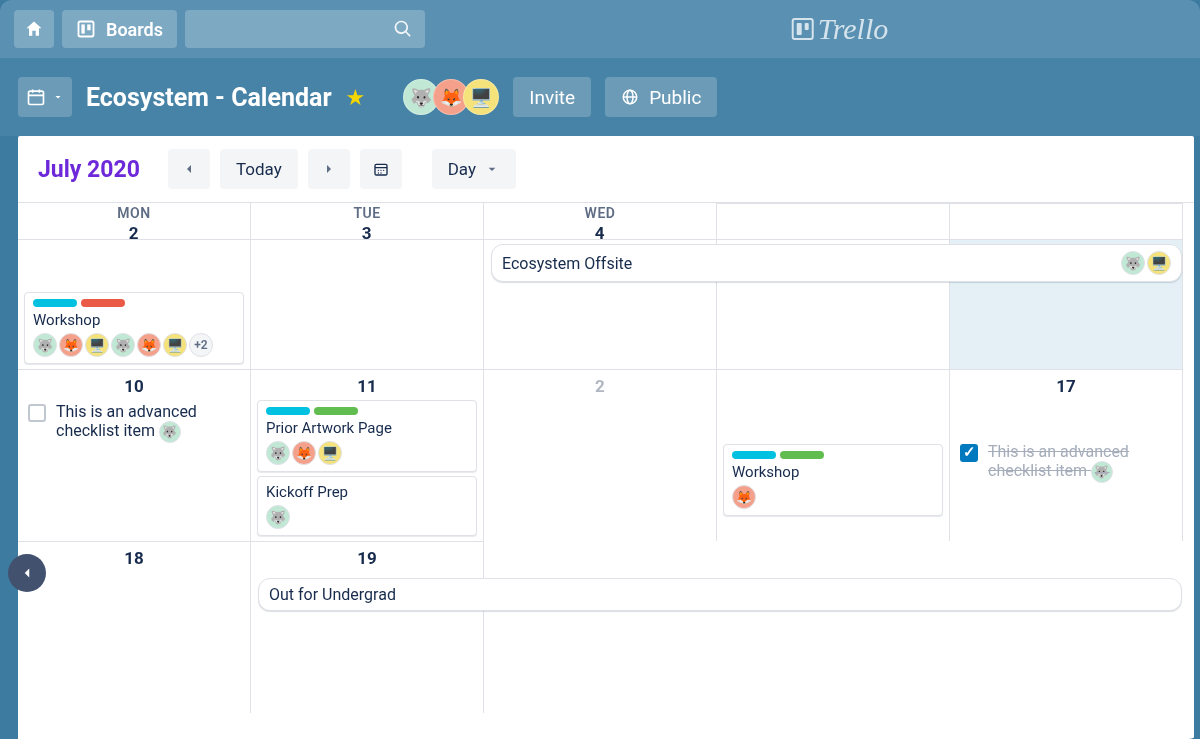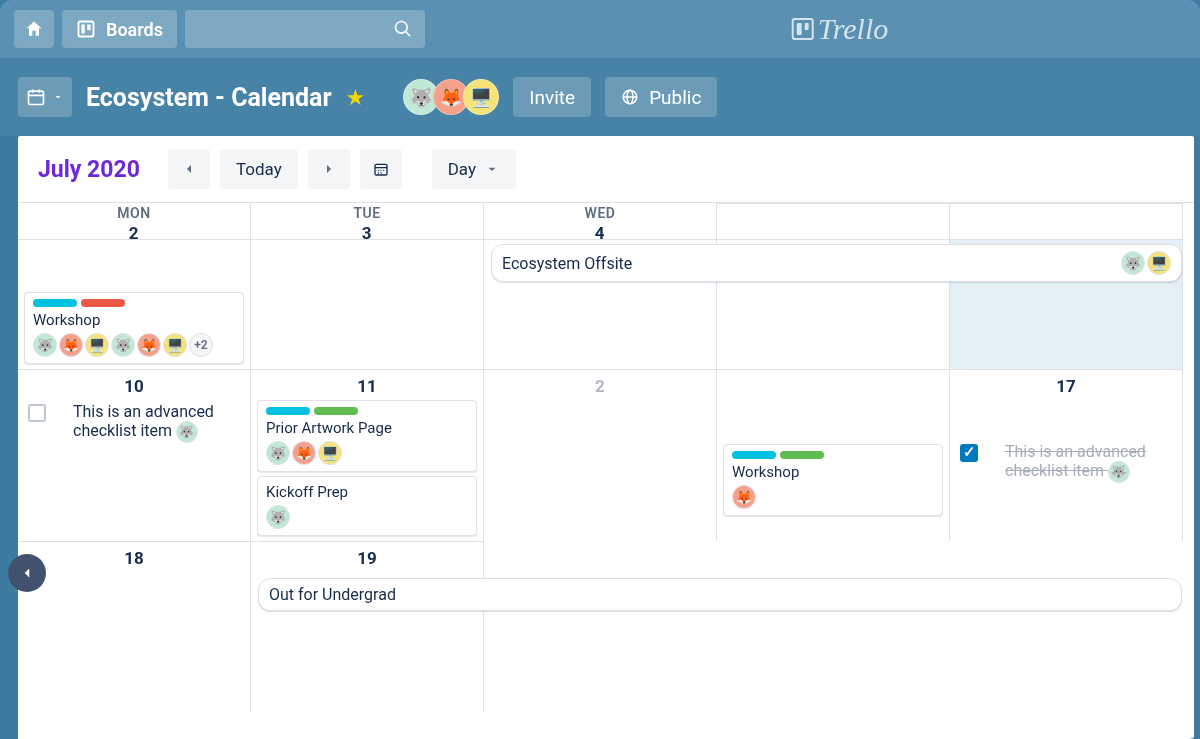--- a/index.html
+++ b/index.html
@@ -163,21 +163,21 @@
     box-shadow:0 1px 1px rgba(9,30,66,0.1);
     padding:6px 8px;margin-top:4px;font-size:15px;color:#172b4d;cursor:pointer;
   }
   .labels{display:flex;gap:4px;margin-bottom:4px;}
   .label{height:8px;width:44px;border-radius:4px;}
   .l-cyan{background:#00c2e0;}.l-red{background:#eb5a46;}.l-green{background:#61bd4f;}
   .members{display:flex;gap:2px;margin-top:4px;flex-wrap:wrap;align-items:center;}
   .mem{width:24px;height:24px;border-radius:50%;display:flex;align-items:center;justify-content:center;font-size:13px;border:1px solid #dfe1e6;}
   .more{background:#f4f5f7;color:#5e6c84;font-size:12px;font-weight:600;}
 
-  .check-item{display:flex;gap:27px;align-items:flex-start;font-size:16px;color:#172b4d;padding:2px 4px;}
+  .check-item{display:flex;gap:10px;align-items:flex-start;font-size:16px;color:#172b4d;padding:2px 4px;}
   .checkbox{width:18px;height:18px;border:2px solid #c1c7d0;border-radius:3px;flex-shrink:0;margin-top:2px;}
   .checkbox.checked{background:#0079bf;border-color:#0079bf;position:relative;}
   .checkbox.checked::after{content:"✓";color:#fff;position:absolute;left:1px;top:-3px;font-size:15px;font-weight:bold;}
   .check-item.done span{text-decoration:line-through;color:#a5adba;}
 
   
   .collapse-btn{
     position:absolute;left:8px;top:554px;width:38px;height:38px;border-radius:50%;
     background:#42526e;display:flex;align-items:center;justify-content:center;
     color:#fff;cursor:pointer;z-index:50;font-size:20px;

